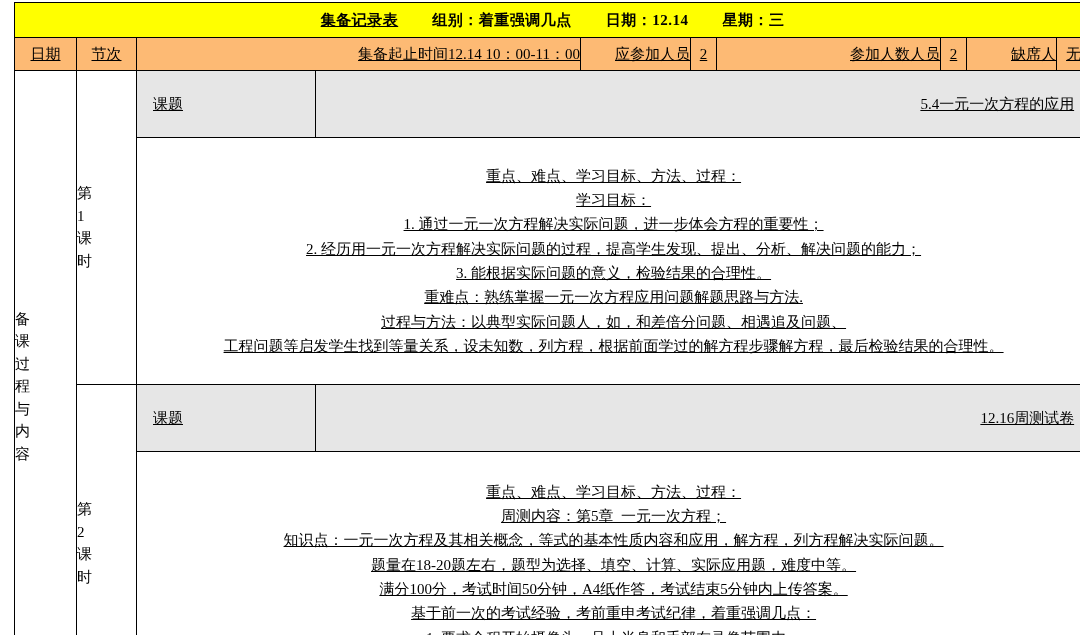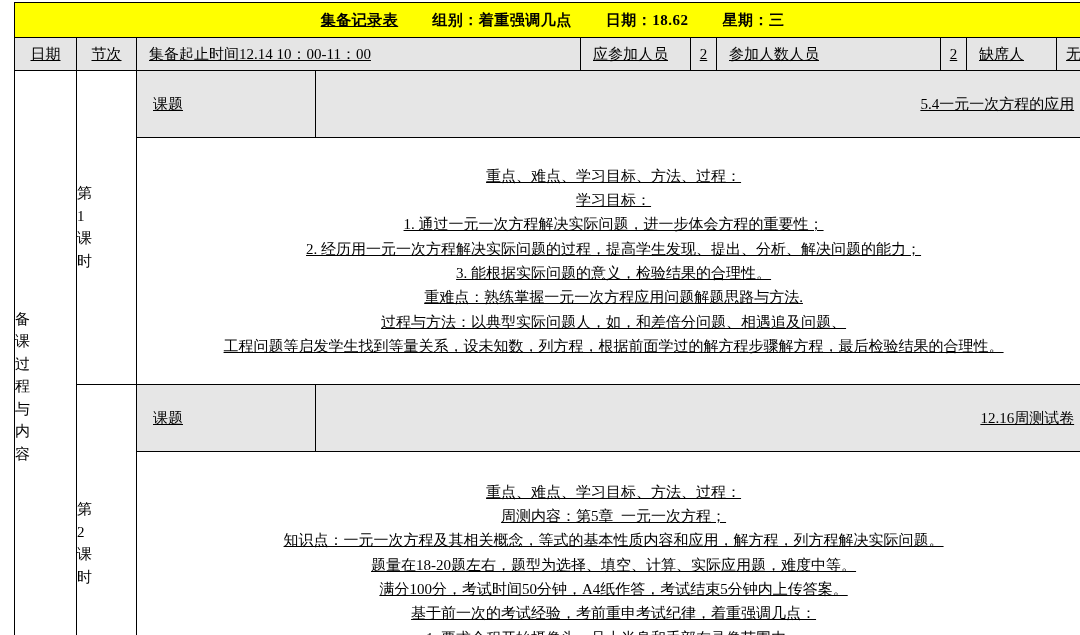--- a/index.html
+++ b/index.html
@@ -46,28 +46,28 @@
     display: flex;
     justify-content: center;
     align-items: center;
     gap: 34px;
     white-space: nowrap;
   }
   .title-inner span { display: inline-block; }
 
   
   .hdr-row td {
-    background: #e5e5e5;
+    background: #fdba74;
     height: 32px;
     font-size: 15px;
     text-align: center;
     white-space: nowrap;
   }
   .hdr-row td.left {
-    text-align: left;
+    text-align: right;
     padding-left: 12px;
   }
 
   
   .vcell {
     text-align: left;
     vertical-align: middle;
     line-height: 1.45;
     font-size: 15px;
     padding: 4px 0;
@@ -131,21 +131,21 @@
       <col style="width:90px">
       <col style="width:34px">
     </colgroup>
 
     <tbody>
         <tr class="title-row">
       <td colspan="9">
         <div class="title-inner">
           <span>集备记录表</span>
           <span><span>组别：</span><span>着重强调几点</span></span>
-          <span><span>日期：</span><span>18.62</span></span>
+          <span><span>日期：</span><span>12.14</span></span>
           <span><span>星期：</span><span>三</span></span>
         </div>
       </td>
     </tr>
 
     <tr class="hdr-row">
       <td>日期</td>
       <td>节次</td>
       <td class="left">集备起止时间12.14  10：00-11：00</td>
       <td class="left">应参加人员</td>

